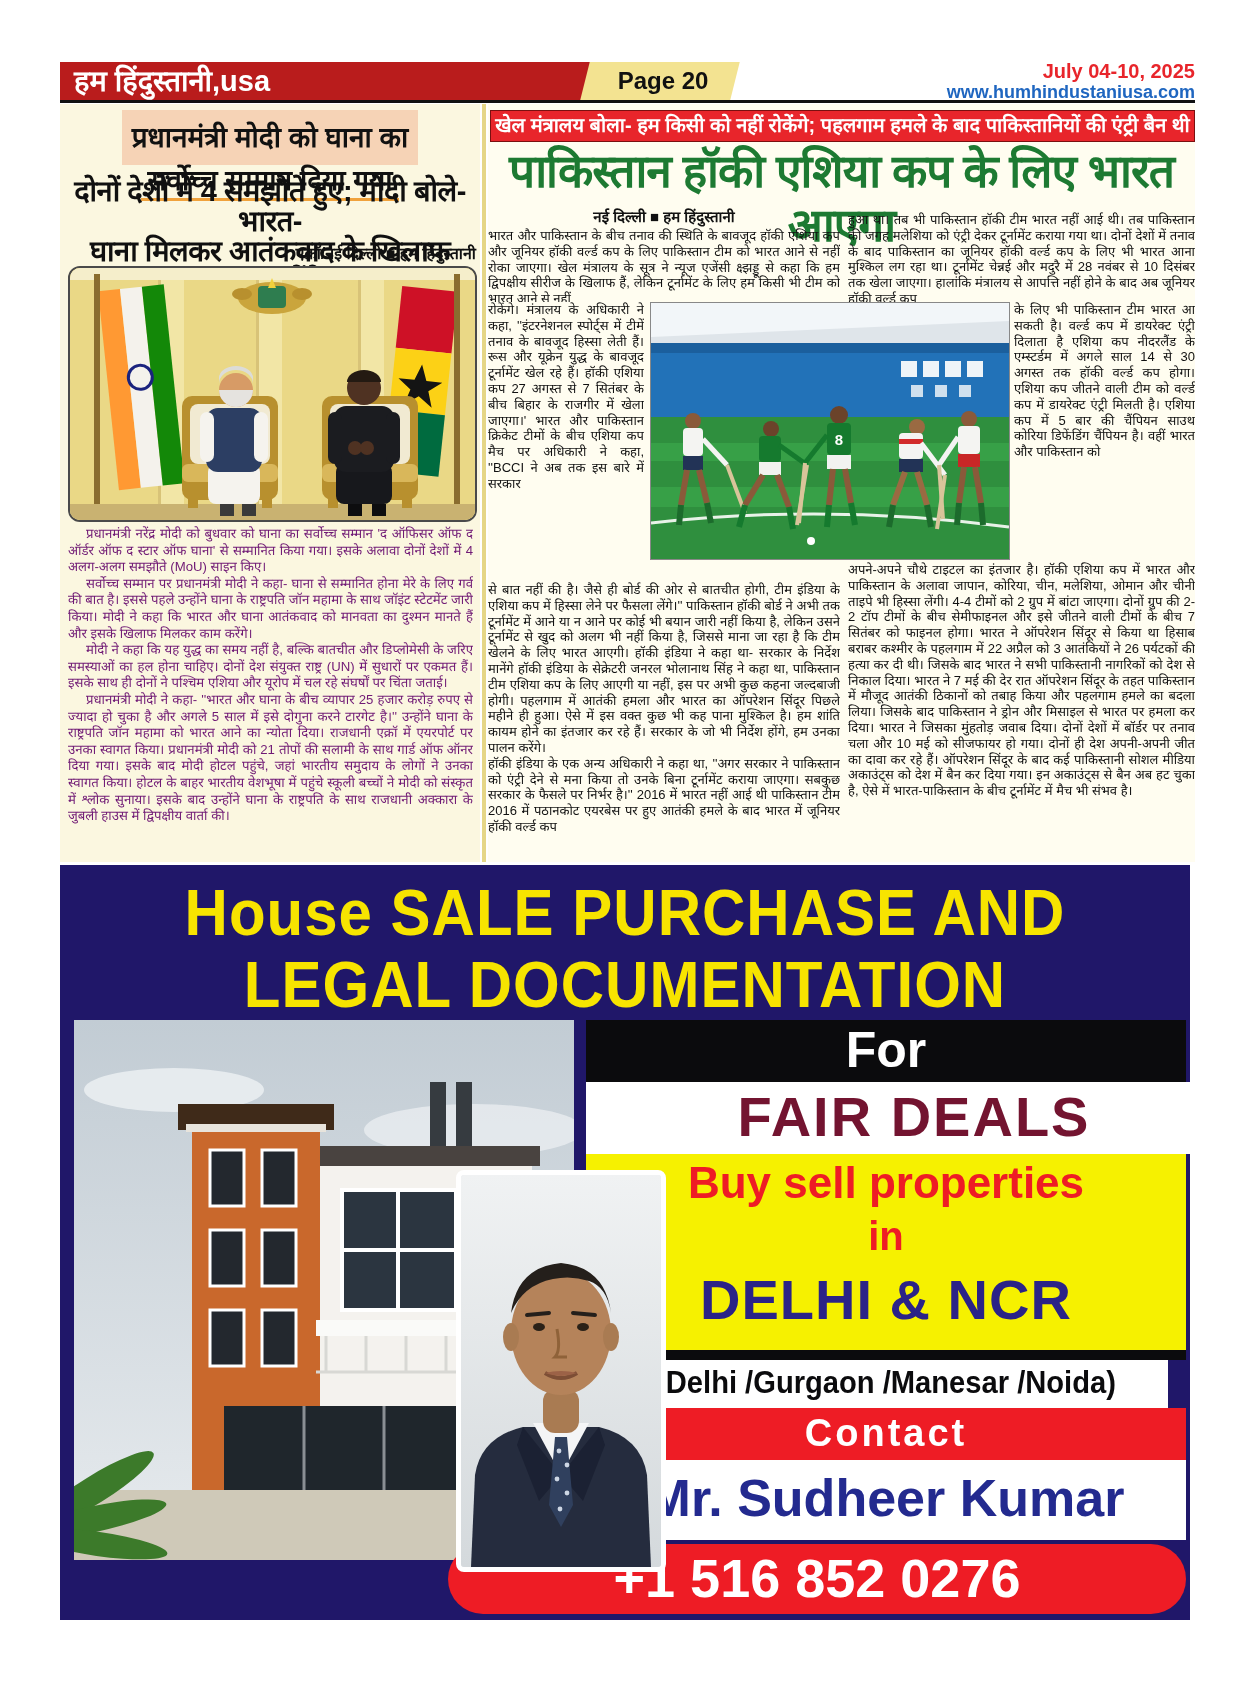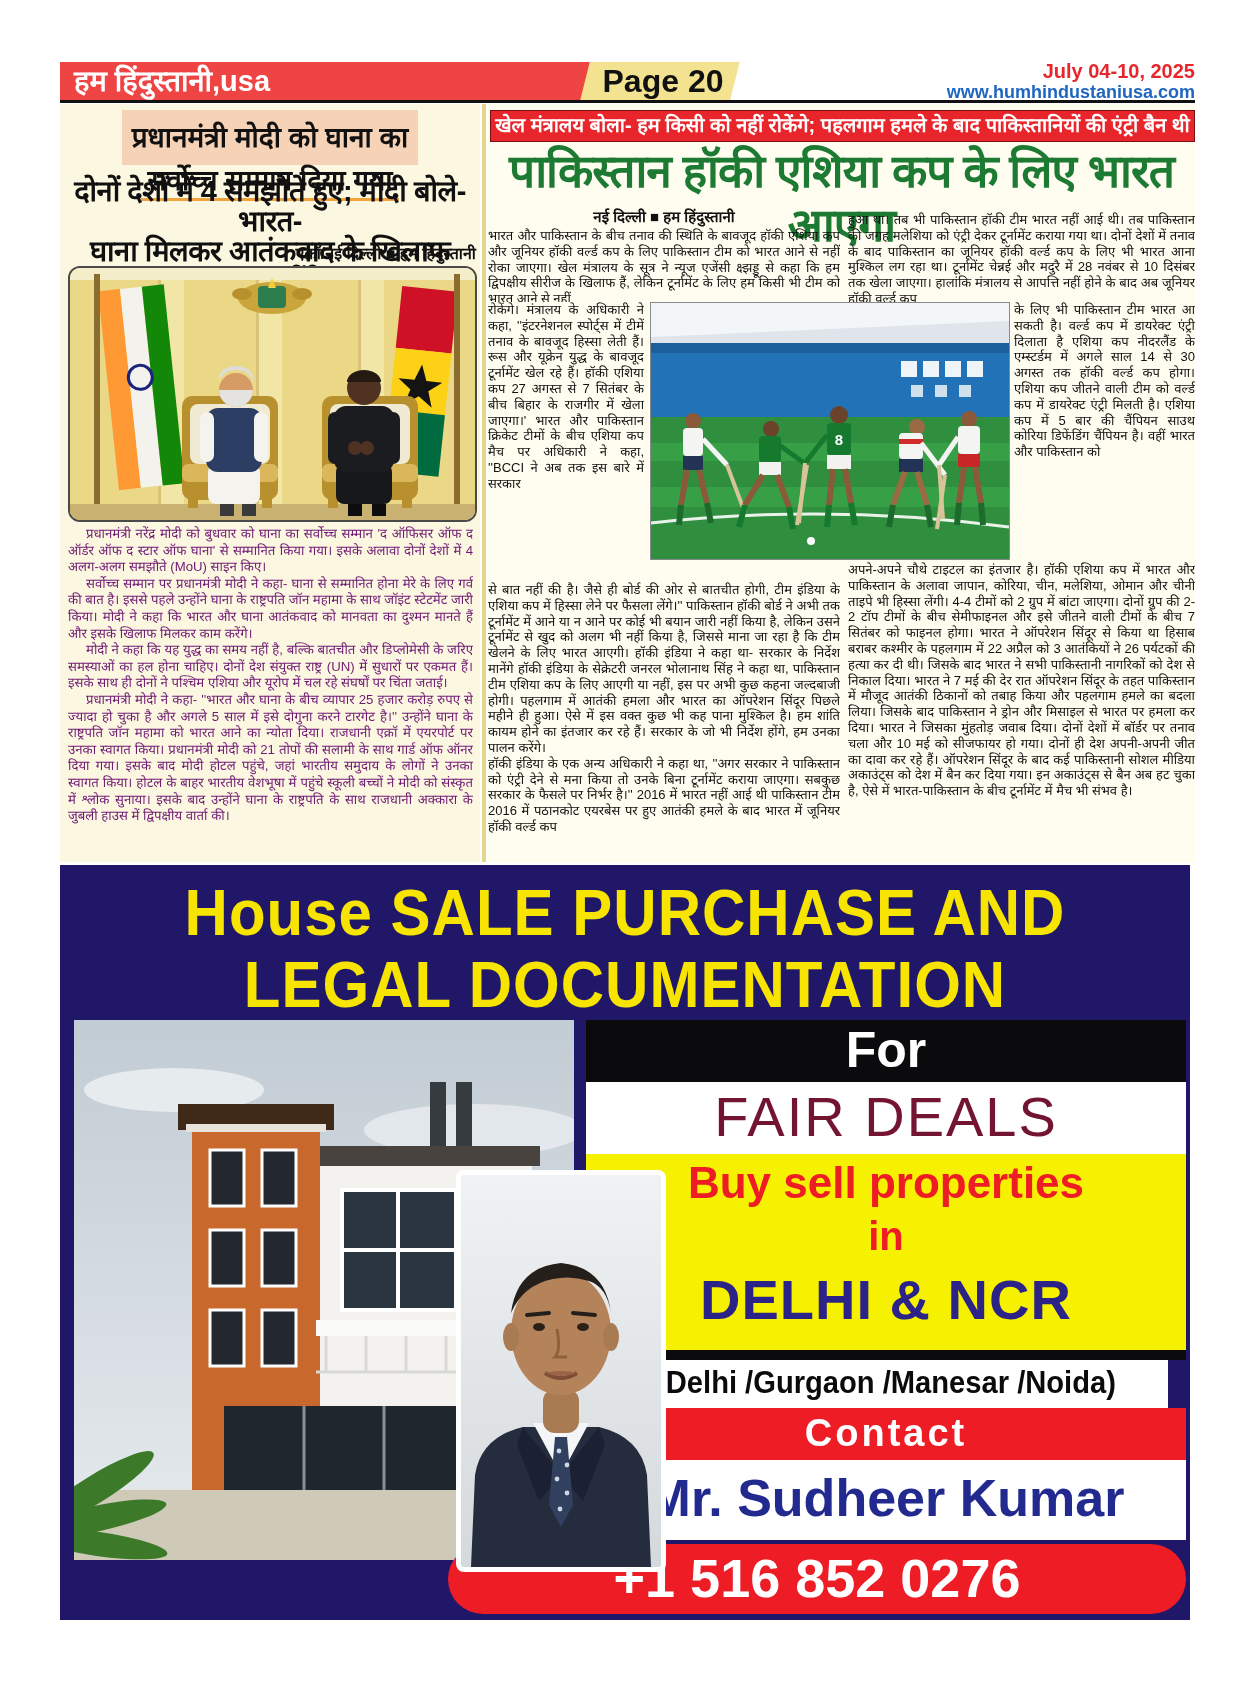--- a/index.html
+++ b/index.html
@@ -2,28 +2,28 @@
 <html><head>
 <meta charset="utf-8">
 <style>
   html,body{margin:0;padding:0;background:#ffffff;}
   .page{position:relative;width:1250px;height:1688px;background:#ffffff;overflow:hidden;
         font-family:"Liberation Sans","DejaVu Sans",sans-serif;}
   .abs{position:absolute;}
   .preline{white-space:pre-line;}
 
   
-  .masthead{left:60px;top:62px;width:540px;height:38px;background:#ef4444;
+  .masthead{left:60px;top:62px;width:540px;height:38px;background:#b91c1c;
             color:#ffffff;font-weight:bold;font-size:29px;line-height:38px;padding-left:14px;}
   .masthead-slant{left:598px;top:62px;width:40px;height:38px;background:#00914f;
                   clip-path:polygon(0 0,100% 0,0 100%);}
   .pagebadge{left:585px;top:62px;width:150px;height:38px;background:#f3e391;
              transform:skewX(-14deg);}
   .pagebadge-text{left:588px;top:62px;width:150px;height:38px;color:#111111;text-align:center;
-             font-weight:bold;font-size:32px;line-height:38px;}
+             font-weight:bold;font-size:24px;line-height:38px;}
   .dateline{left:845px;top:60px;width:350px;text-align:right;}
   .date-red{color:#e8252b;font-weight:bold;font-size:20px;line-height:22px;}
   .site-blue{color:#1f66c0;font-weight:bold;font-size:18px;line-height:21px;}
   .toprule{left:60px;top:100px;width:1135px;height:3px;background:#111111;}
 
   
   .la-bg{left:60px;top:104px;width:420px;height:758px;background:#fbf7e0;}
   .divider{left:482px;top:104px;width:4px;height:758px;background:#e5d687;}
   .la-headline{left:64px;top:110px;width:412px;text-align:center;color:#111111;
                font-weight:800;font-size:28px;line-height:31px;}
@@ -59,21 +59,21 @@
 
   
   .ad-bg{left:60px;top:865px;width:1130px;height:755px;background:#201769;}
   .ad-title{left:70px;top:878px;width:1110px;text-align:center;color:#f7e400;
             font-weight:800;font-size:60px;line-height:66px;letter-spacing:1px;
             transform:scaleY(1.08);transform-origin:top center;}
   .ad-house{left:74px;top:1020px;width:500px;height:540px;overflow:hidden;background:#c2ccd4;}
   .ad-panel{left:586px;top:1020px;width:600px;}
   .band{width:600px;text-align:center;overflow:hidden;}
   .band-for{height:62px;background:#0b0b0d;color:#ffffff;font-weight:800;font-size:50px;line-height:60px;}
-  .band-fair{height:72px;background:#ffffff;color:#731430;font-weight:400;font-size:56px;line-height:70px;letter-spacing:2px;}
+  .band-fair{height:72px;background:#ffffff;color:#731430;font-weight:700;font-size:56px;line-height:70px;letter-spacing:2px;padding-left:28px;}
   .band-yellow{height:196px;background:#f6f100;}
   .buy-sell{color:#ee1c25;font-weight:800;font-size:44px;line-height:58px;}
   .in-label{color:#ee1c25;font-weight:800;font-size:40px;line-height:48px;}
   .delhi-ncr{color:#2b2387;font-weight:800;font-size:56px;line-height:80px;letter-spacing:1px;}
   .band-strip{height:10px;background:#0b0b0d;}
   .band-areas{height:48px;background:#ffffff;color:#0b0b0d;font-weight:800;font-size:31px;line-height:46px;
               transform:scaleX(0.94);transform-origin:center;}
   .band-contact{height:52px;background:#ee1c25;color:#ffffff;font-weight:800;font-size:38px;line-height:50px;letter-spacing:3px;}
   .band-name{height:80px;background:#ffffff;color:#232a8f;font-weight:800;font-size:52px;line-height:76px;}
   .ad-phone{left:448px;top:1544px;width:738px;height:70px;background:#ee1c25;border-radius:36px;

